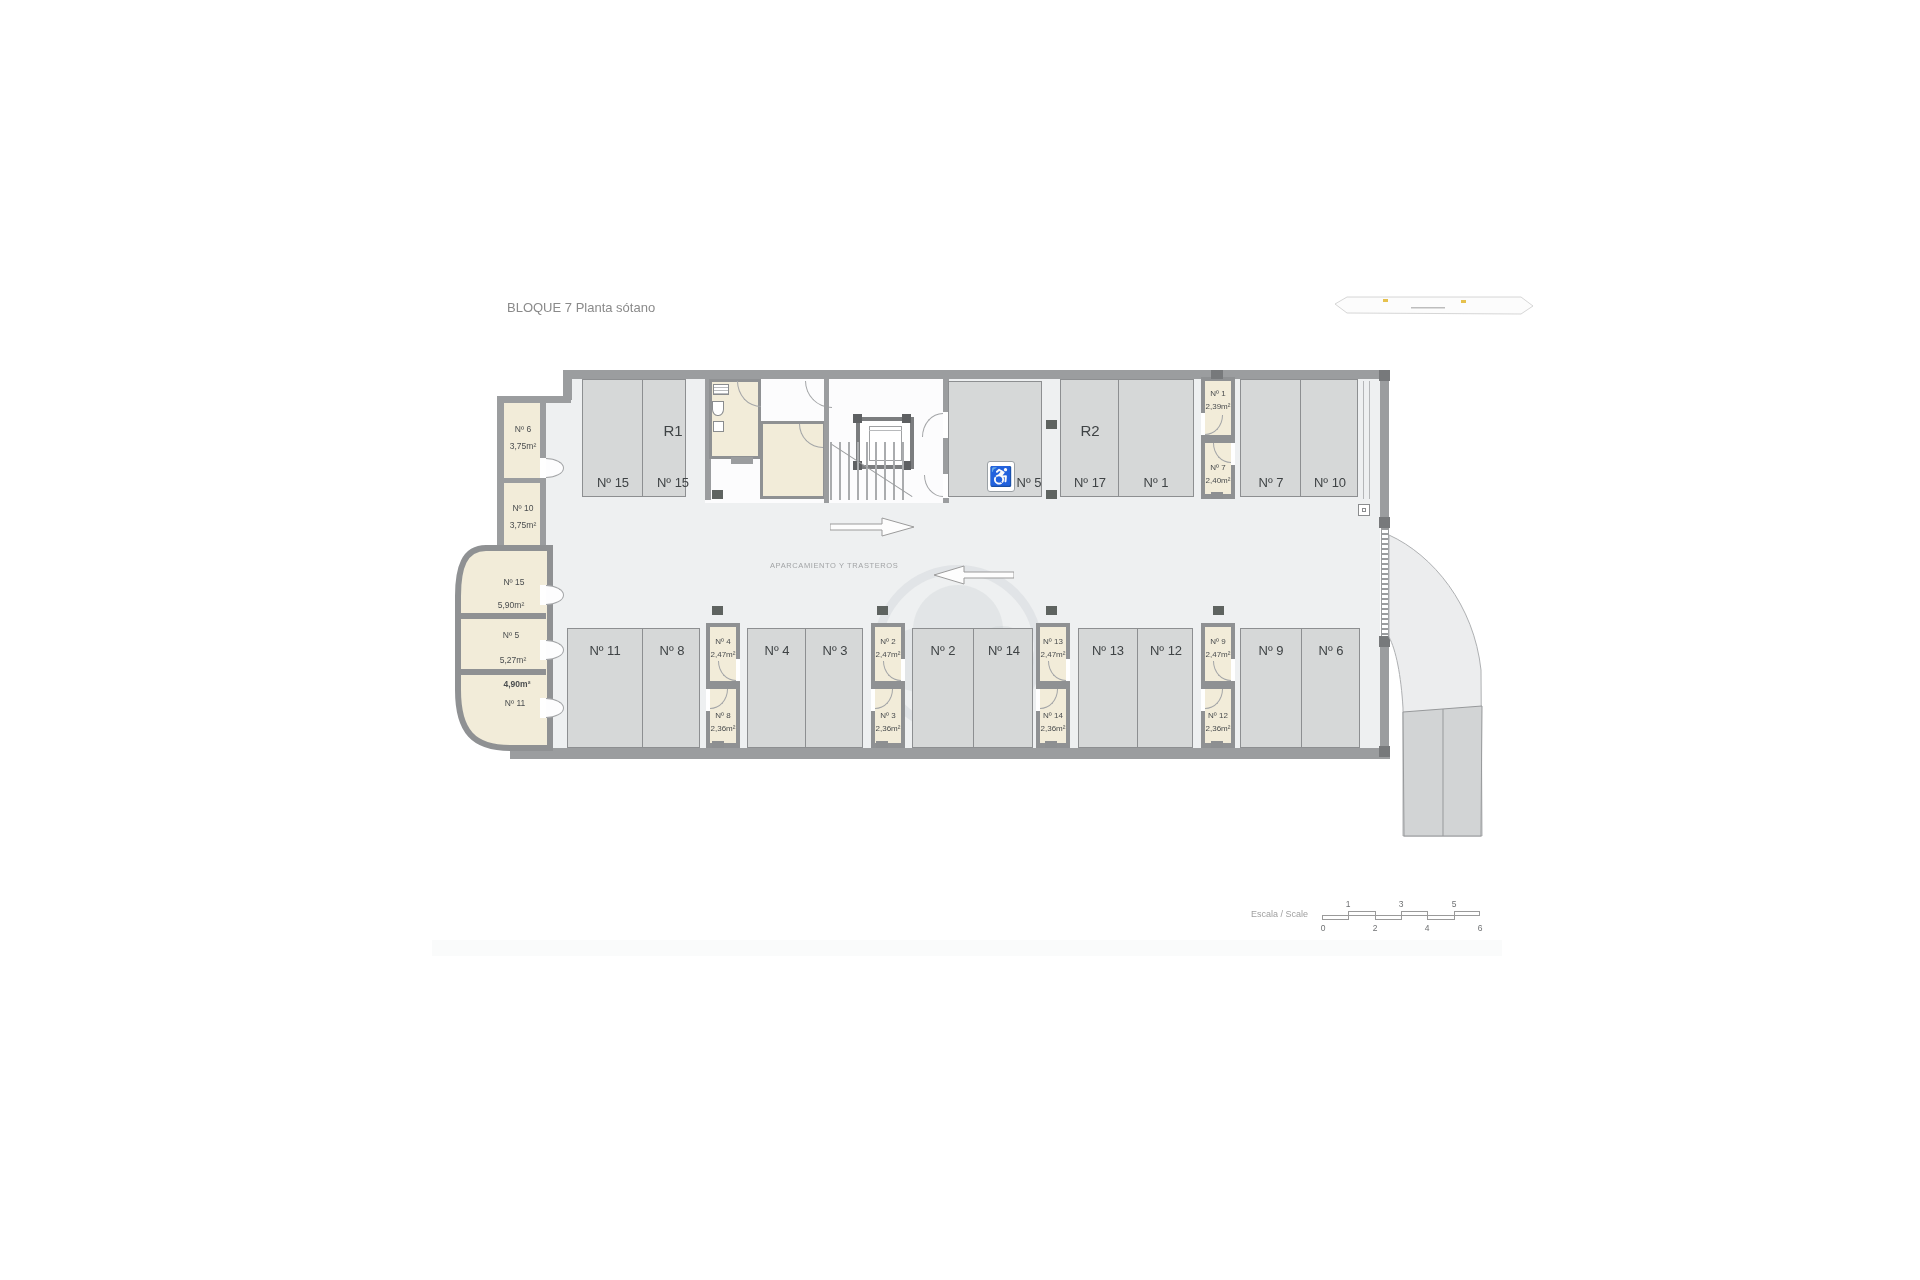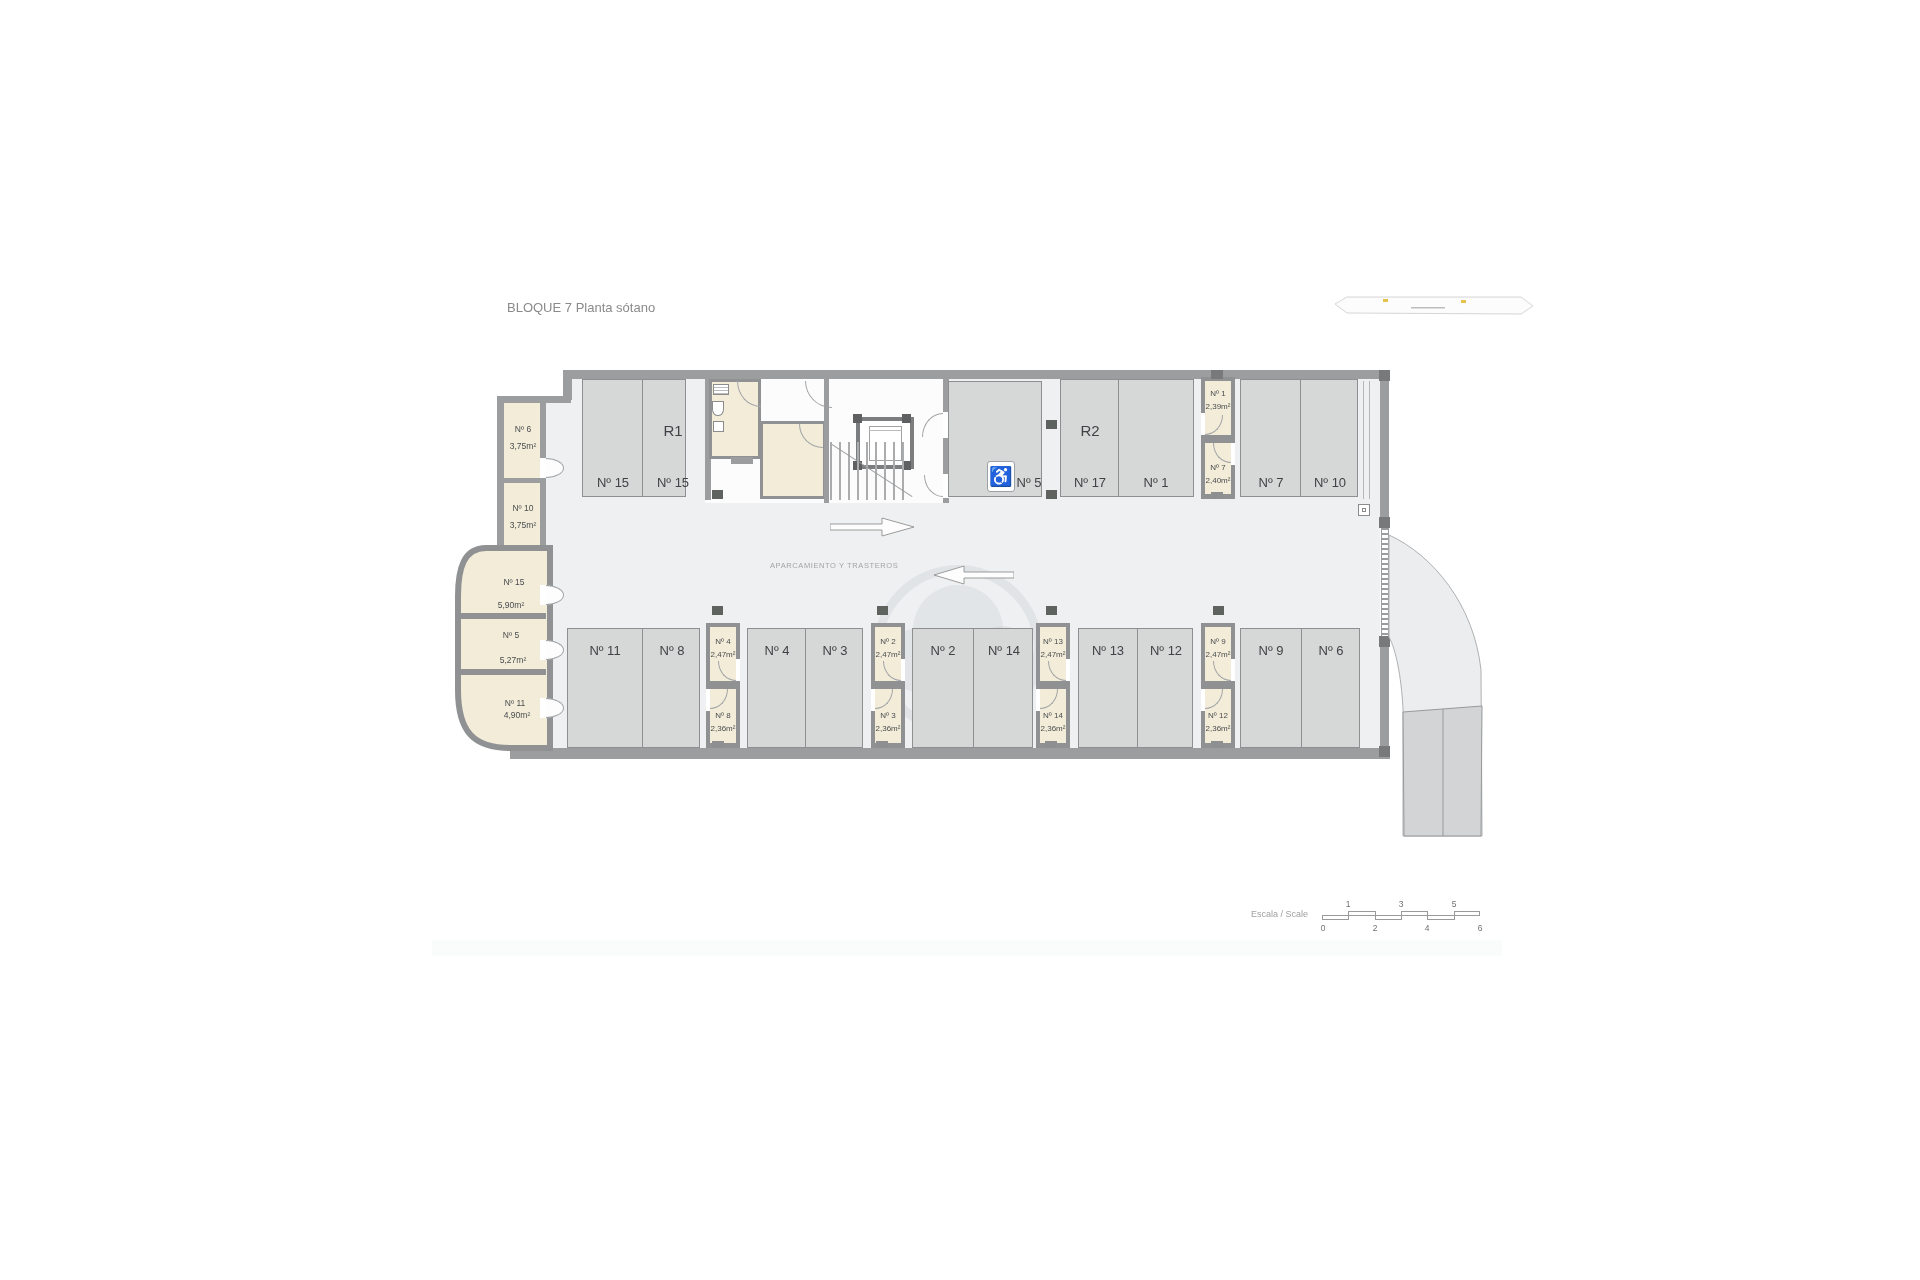--- a/index.html
+++ b/index.html
@@ -90,21 +90,21 @@
 
   <div class="lslabel" style="left:523px;top:424px;">Nº 6</div>
   <div class="lslabel" style="left:523px;top:441px;">3,75m²</div>
   <div class="lslabel" style="left:523px;top:503px;">Nº 10</div>
   <div class="lslabel" style="left:523px;top:520px;">3,75m²</div>
   <div class="lslabel" style="left:514px;top:577px;">Nº 15</div>
   <div class="lslabel" style="left:511px;top:600px;">5,90m²</div>
   <div class="lslabel" style="left:511px;top:630px;">Nº 5</div>
   <div class="lslabel" style="left:513px;top:655px;">5,27m²</div>
   <div class="lslabel" style="left:515px;top:698px;">Nº 11</div>
-  <div class="lslabel" style="left:517px;top:710px;">4,90m²</div>
+  <div class="lslabel" style="left:517px;top:679px;font-weight:bold;">4,90m²</div>
 
   <div class="abs" style="left:705px;top:379px;width:244px;height:124px;background:#fcfcfd;"></div>
   <div class="wall" style="left:705px;top:379px;width:6px;height:121px;"></div>
 
   <div class="beige-room" style="left:709px;top:379px;width:52px;height:80px;"></div>
   <div class="fixture" style="left:713px;top:384px;width:16px;height:11px;background:repeating-linear-gradient(180deg,#fff 0 2px,#b9bbbd 2px 3px);"></div>
   <div class="fixture" style="left:712px;top:401px;width:12px;height:15px;border-radius:0 0 45% 45%;"></div>
   <div class="fixture" style="left:713px;top:421px;width:11px;height:11px;"></div>
   <div class="qarc" style="left:737px;top:381px;width:24px;height:26px;border-radius:0 0 0 100%;border-top:none;border-right:none;background:transparent;"></div>
 

